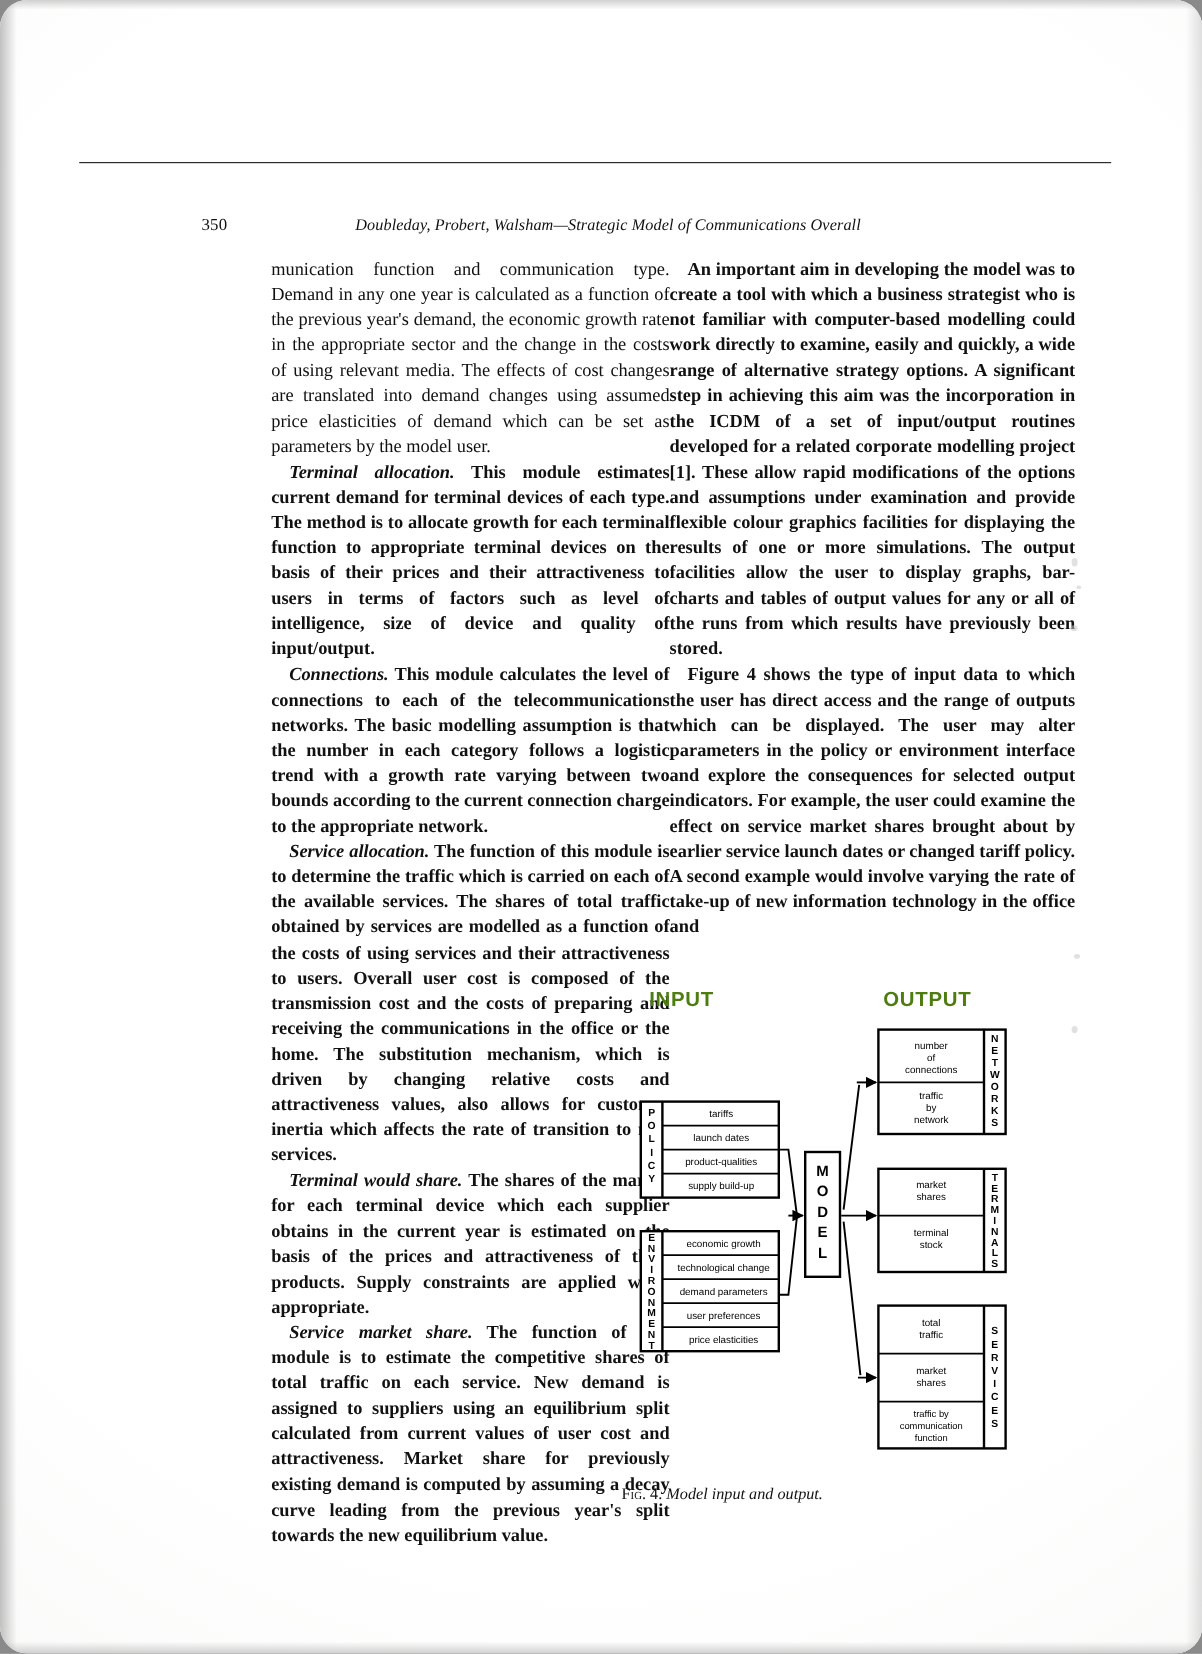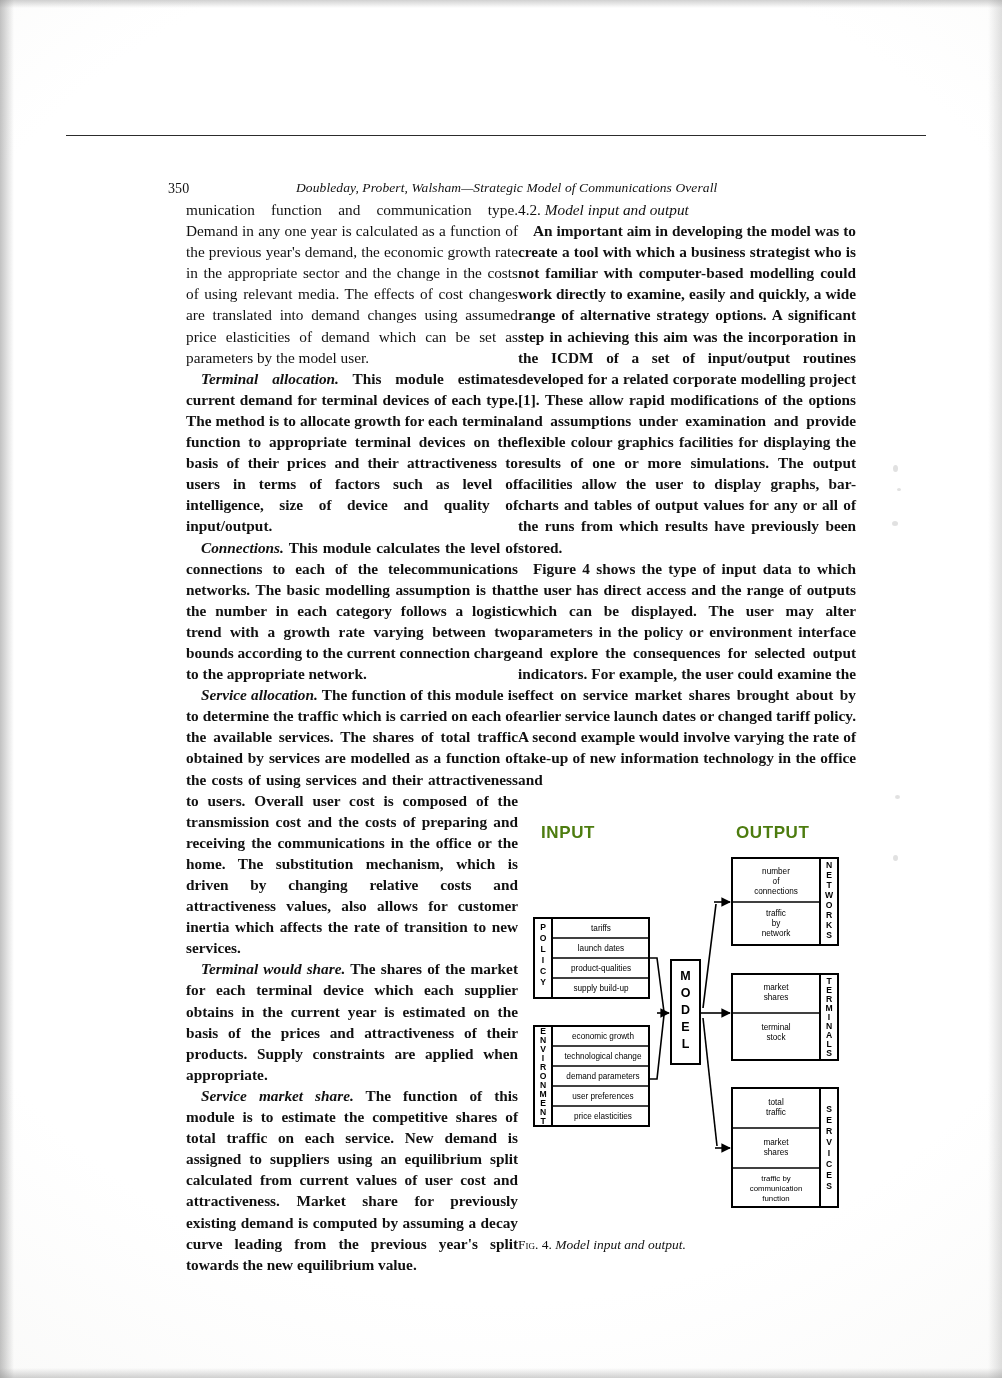--- a/index.html
+++ b/index.html
@@ -8,20 +8,21 @@
     background: #8a8a8a;
   }
   .page {
     position: relative;
     width: 1002px;
     height: 1378px;
     background: #ffffff;
     overflow: hidden;
     font-family: "Liberation Serif", serif;
     color: #111;
+    border-radius: 23px;
   }
   
   .paper-tint {
     position: absolute;
     inset: 0;
     background:
       radial-gradient(ellipse 120% 90% at 50% 45%, rgba(255,255,255,1) 55%, rgba(243,243,241,1) 100%);
     pointer-events: none;
   }
   .edge-shade {
@@ -62,27 +63,28 @@
     position: absolute;
     left: 128px;
     top: 0;
     font-style: italic;
     font-size: 13.5px;
     white-space: nowrap;
   }
 
   .col {
     position: absolute;
-    top: 199px;
+    top: 214px;
     width: 332px;
     font-size: 15.3px;
     line-height: 21.1px;
     text-align: justify;
     text-justify: inter-word;
     hyphens: manual;
+    margin-left: 40px;
   }
   .col.left  { left: 186px; }
   .col.right { left: 518px; width: 338px; }
 
   .col p { margin: 0; text-indent: 0; }
   .col p.ind { text-indent: 15px; font-weight: bold; }
   .col i { font-style: italic; }
 
   .subhead {
     font-size: 15.3px;
@@ -176,21 +178,20 @@
   <div class="col left">
     <p><span>munication function and communication type. Demand in any one year is calculated as a function of the previous year's demand, the economic growth rate in the appropriate sector and the change in the costs of using relevant media. The effects of cost changes are translated into demand changes using assumed price elasticities of demand which can be set as parameters by the model user.</span></p>
     <p class="ind"><i>Terminal allocation.</i> <span>This module estimates current demand for terminal devices of each type. The method is to allocate growth for each terminal function to appropriate terminal devices on the basis of their prices and their attractiveness to users in terms of factors such as level of intelligence, size of device and quality of input/output.</span></p>
     <p class="ind"><i>Connections.</i> <span>This module calculates the level of connections to each of the telecommunications networks. The basic modelling assumption is that the number in each category follows a logistic trend with a growth rate varying between two bounds according to the current connection charge to the appropriate network.</span></p>
     <p class="ind"><i>Service allocation.</i> <span>The function of this module is to determine the traffic which is carried on each of the available services. The shares of total traffic obtained by services are modelled as a function of the costs of using services and their attractiveness to users. Overall user cost is composed of the transmission cost and the costs of preparing and receiving the communications in the office or the home. The substitution mechanism, which is driven by changing relative costs and attractiveness values, also allows for customer inertia which affects the rate of transition to new services.</span></p>
     <p class="ind"><i>Terminal would share.</i> <span>The shares of the market for each terminal device which each supplier obtains in the current year is estimated on the basis of the prices and attractiveness of their products. Supply constraints are applied when appropriate.</span></p>
     <p class="ind"><i>Service market share.</i> <span>The function of this module is to estimate the competitive shares of total traffic on each service. New demand is assigned to suppliers using an equilibrium split calculated from current values of user cost and attractiveness. Market share for previously existing demand is computed by assuming a decay curve leading from the previous year's split towards the new equilibrium value.</span></p>
   </div>
 
   <div class="col right">
-    <p class="subhead"><span class="num">4.2.</span> <span class="ttl">Model input and output</span></p>
     <p class="ind">An important aim in developing the model was to create a tool with which a business strategist who is not familiar with computer-based modelling could work directly to examine, easily and quickly, a wide range of alternative strategy options. A significant step in achieving this aim was the incorporation in the ICDM of a set of input/output routines developed for a related corporate modelling project [1]. These allow rapid modifications of the options and assumptions under examination and provide flexible colour graphics facilities for displaying the results of one or more simulations. The output facilities allow the user to display graphs, bar-charts and tables of output values for any or all of the runs from which results have previously been stored.</p>
     <p class="ind">Figure 4 shows the type of input data to which the user has direct access and the range of outputs which can be displayed. The user may alter parameters in the policy or environment interface and explore the consequences for selected output indicators. For example, the user could examine the effect on service market shares brought about by earlier service launch dates or changed tariff policy. A second example would involve varying the rate of take-up of new information technology in the office and</p>
   </div>
 
   <div class="figure">
     <div class="fig-label input">INPUT</div>
     <div class="fig-label output">OUTPUT</div>
 
     <svg class="svgwrap" viewBox="0 0 352 430">
       <defs>

